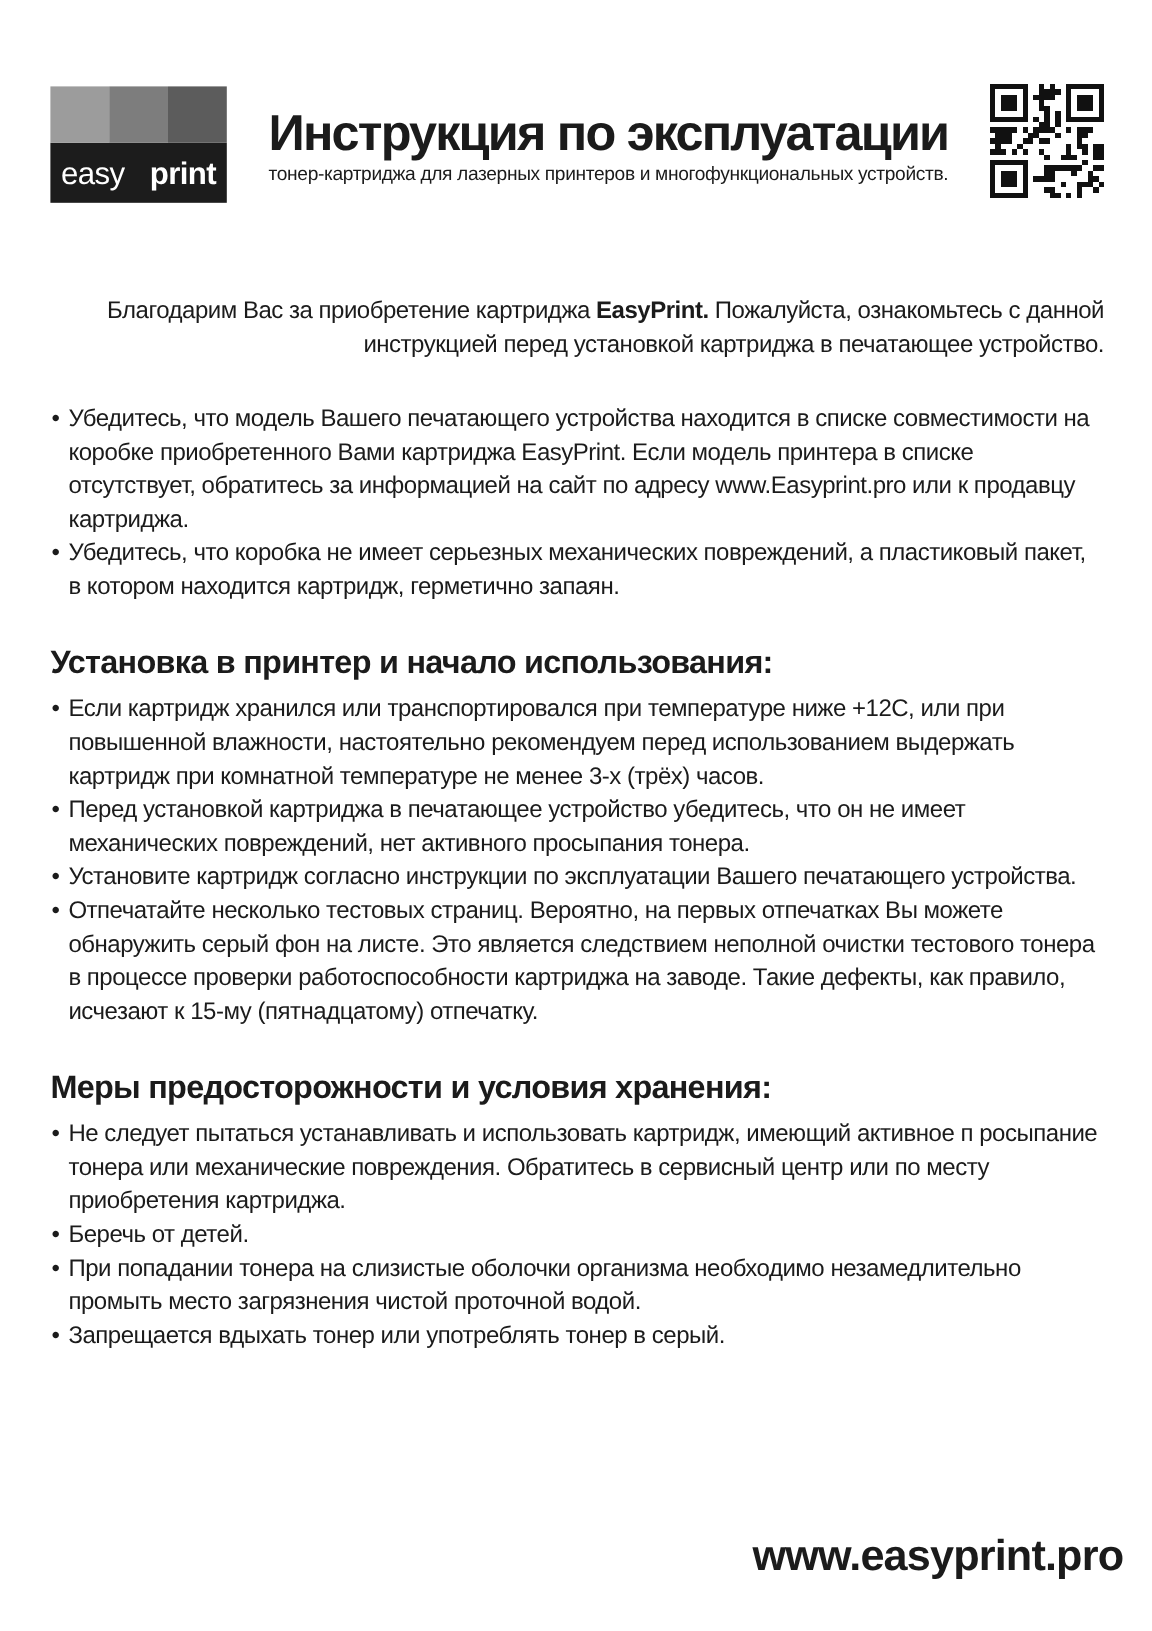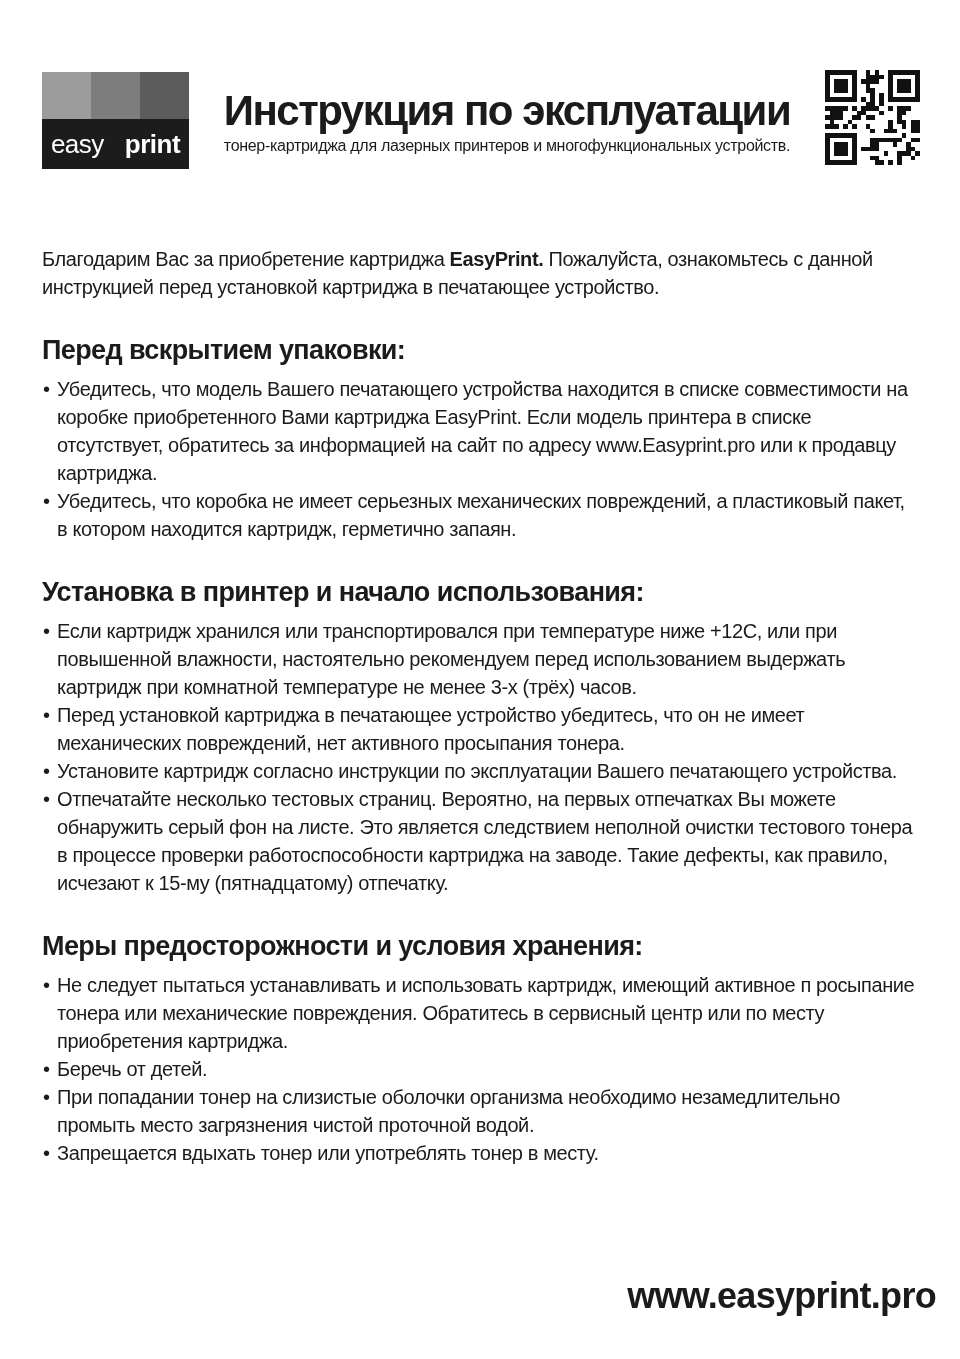--- a/index.html
+++ b/index.html
@@ -43,20 +43,21 @@
   .qr rect { fill: #111; }
   
   main { margin-top: 76px; }
   .greet-heading, .section-heading {
     font-size: 27px; font-weight: 700; letter-spacing: -0.6px;
     line-height: 1.15;
   }
   .intro {
     font-size: 20px; line-height: 28px; letter-spacing: -0.4px;
     margin-top: 5px;
+    text-align: right;
   }
   .intro b { font-weight: 700; }
   section { margin-top: 34px; }
   .section-heading { margin-bottom: 9px; }
   ul.bullets { list-style: none; }
   ul.bullets li {
     font-size: 20px; line-height: 28px; letter-spacing: -0.4px;
     padding-left: 15px; position: relative;
   }
   ul.bullets li::before {
@@ -304,21 +305,20 @@
           <rect x="16" y="20" width="1" height="1"></rect>
         </svg>
     </div>
   </header>
 
   <main>
 
     <p class="intro"><span>Благодарим Вас за приобретение картриджа </span><b>EasyPrint.</b><span> Пожалуйста, ознакомьтесь с данной инструкцией перед установкой картриджа в печатающее устройство.</span></p>
 
     <section>
-      <h2 class="section-heading">Перед вскрытием упаковки:</h2>
       <ul class="bullets">
         <li>Убедитесь, что модель Вашего печатающего устройства находится в списке совместимости на коробке приобретенного Вами картриджа EasyPrint. Если модель принтера в списке отсутствует, обратитесь за информацией на сайт по адресу www.Easyprint.pro или к продавцу картриджа.</li>
         <li>Убедитесь, что коробка не имеет серьезных механических повреждений, а пластиковый пакет, в котором находится картридж, герметично запаян.</li>
       </ul>
     </section>
 
     <section>
       <h2 class="section-heading">Установка в принтер и начало использования:</h2>
       <ul class="bullets">
         <li>Если картридж хранился или транспортировался при температуре ниже +12C, или при повышенной влажности, настоятельно рекомендуем перед использованием выдержать картридж при комнатной температуре не менее 3-х (трёх) часов.</li>
@@ -326,22 +326,22 @@
         <li>Установите картридж согласно инструкции по эксплуатации Вашего печатающего устройства.</li>
         <li>Отпечатайте несколько тестовых страниц. Вероятно, на первых отпечатках Вы можете обнаружить серый фон на листе. Это является следствием неполной очистки тестового тонера в процессе проверки работоспособности картриджа на заводе. Такие дефекты, как правило, исчезают к 15-му (пятнадцатому) отпечатку.</li>
       </ul>
     </section>
 
     <section>
       <h2 class="section-heading">Меры предосторожности и условия хранения:</h2>
       <ul class="bullets">
         <li>Не следует пытаться устанавливать и использовать картридж, имеющий активное п росыпание тонера или механические повреждения. Обратитесь в сервисный центр или по месту приобретения картриджа.</li>
         <li>Беречь от детей.</li>
-        <li>При попадании тонер на слизистые оболочки организма необходимо незамедлительно промыть место загрязнения чистой проточной водой.</li>
-        <li>Запрещается вдыхать тонер или употреблять тонер в месту.</li>
+        <li>При попадании тонера на слизистые оболочки организма необходимо незамедлительно промыть место загрязнения чистой проточной водой.</li>
+        <li>Запрещается вдыхать тонер или употреблять тонер в серый.</li>
       </ul>
     </section>
 
   </main>
 
   <footer>
     <span>www.easyprint.pro</span>
   </footer>
 
 </div>

